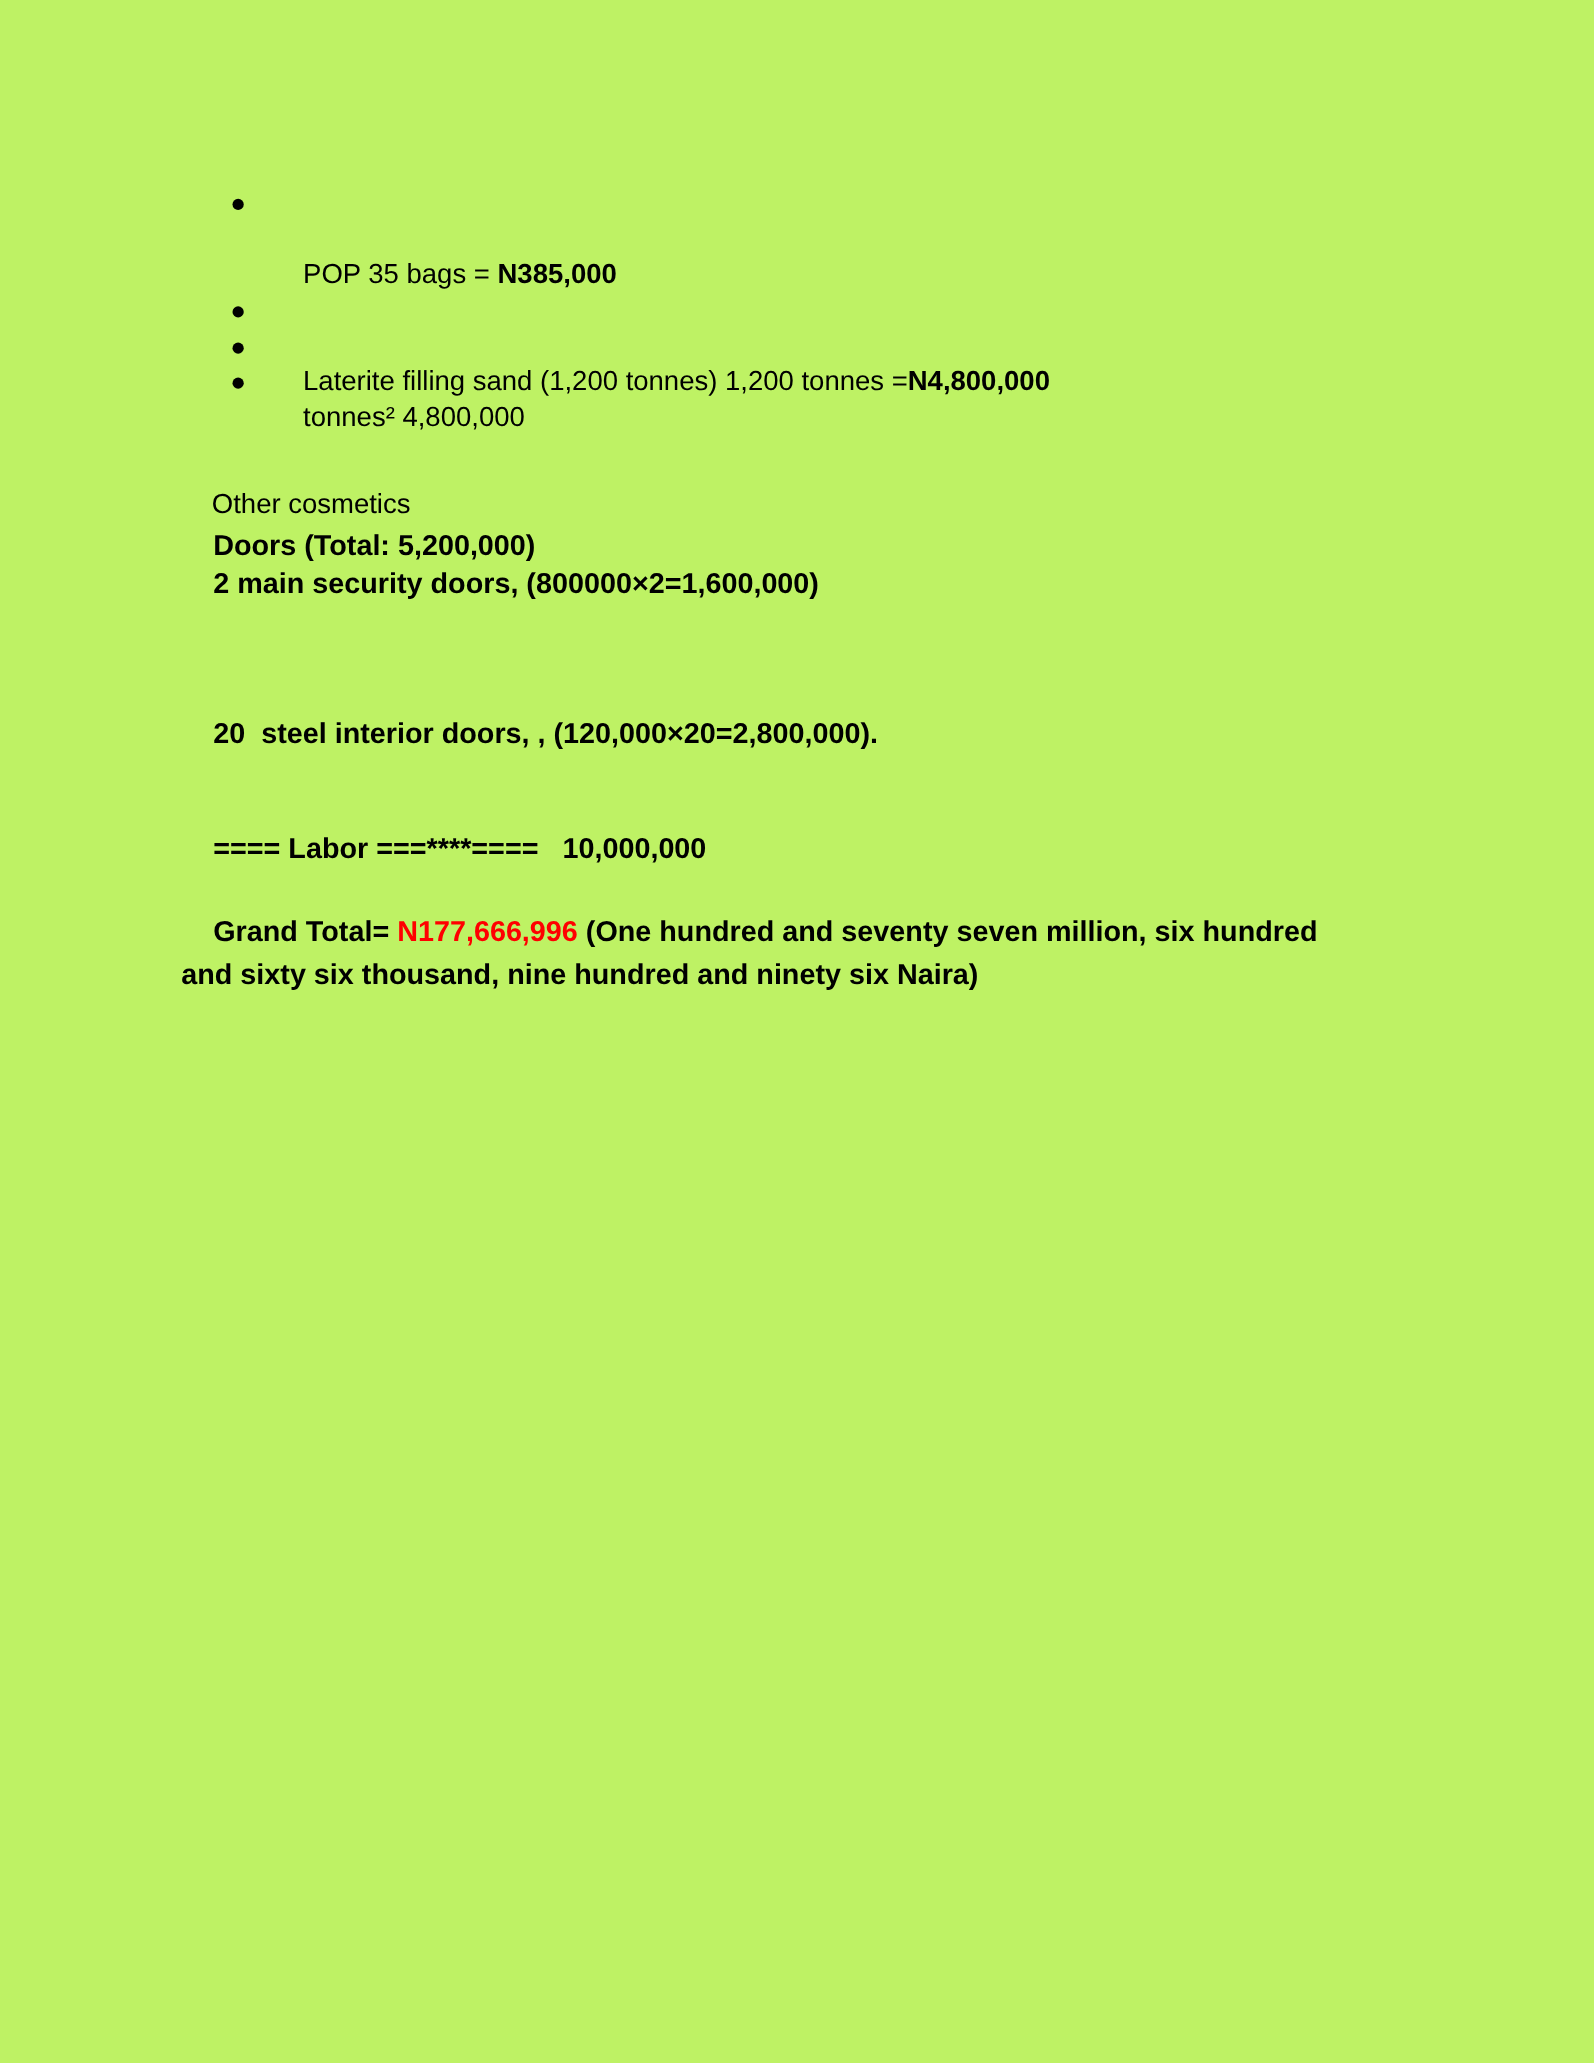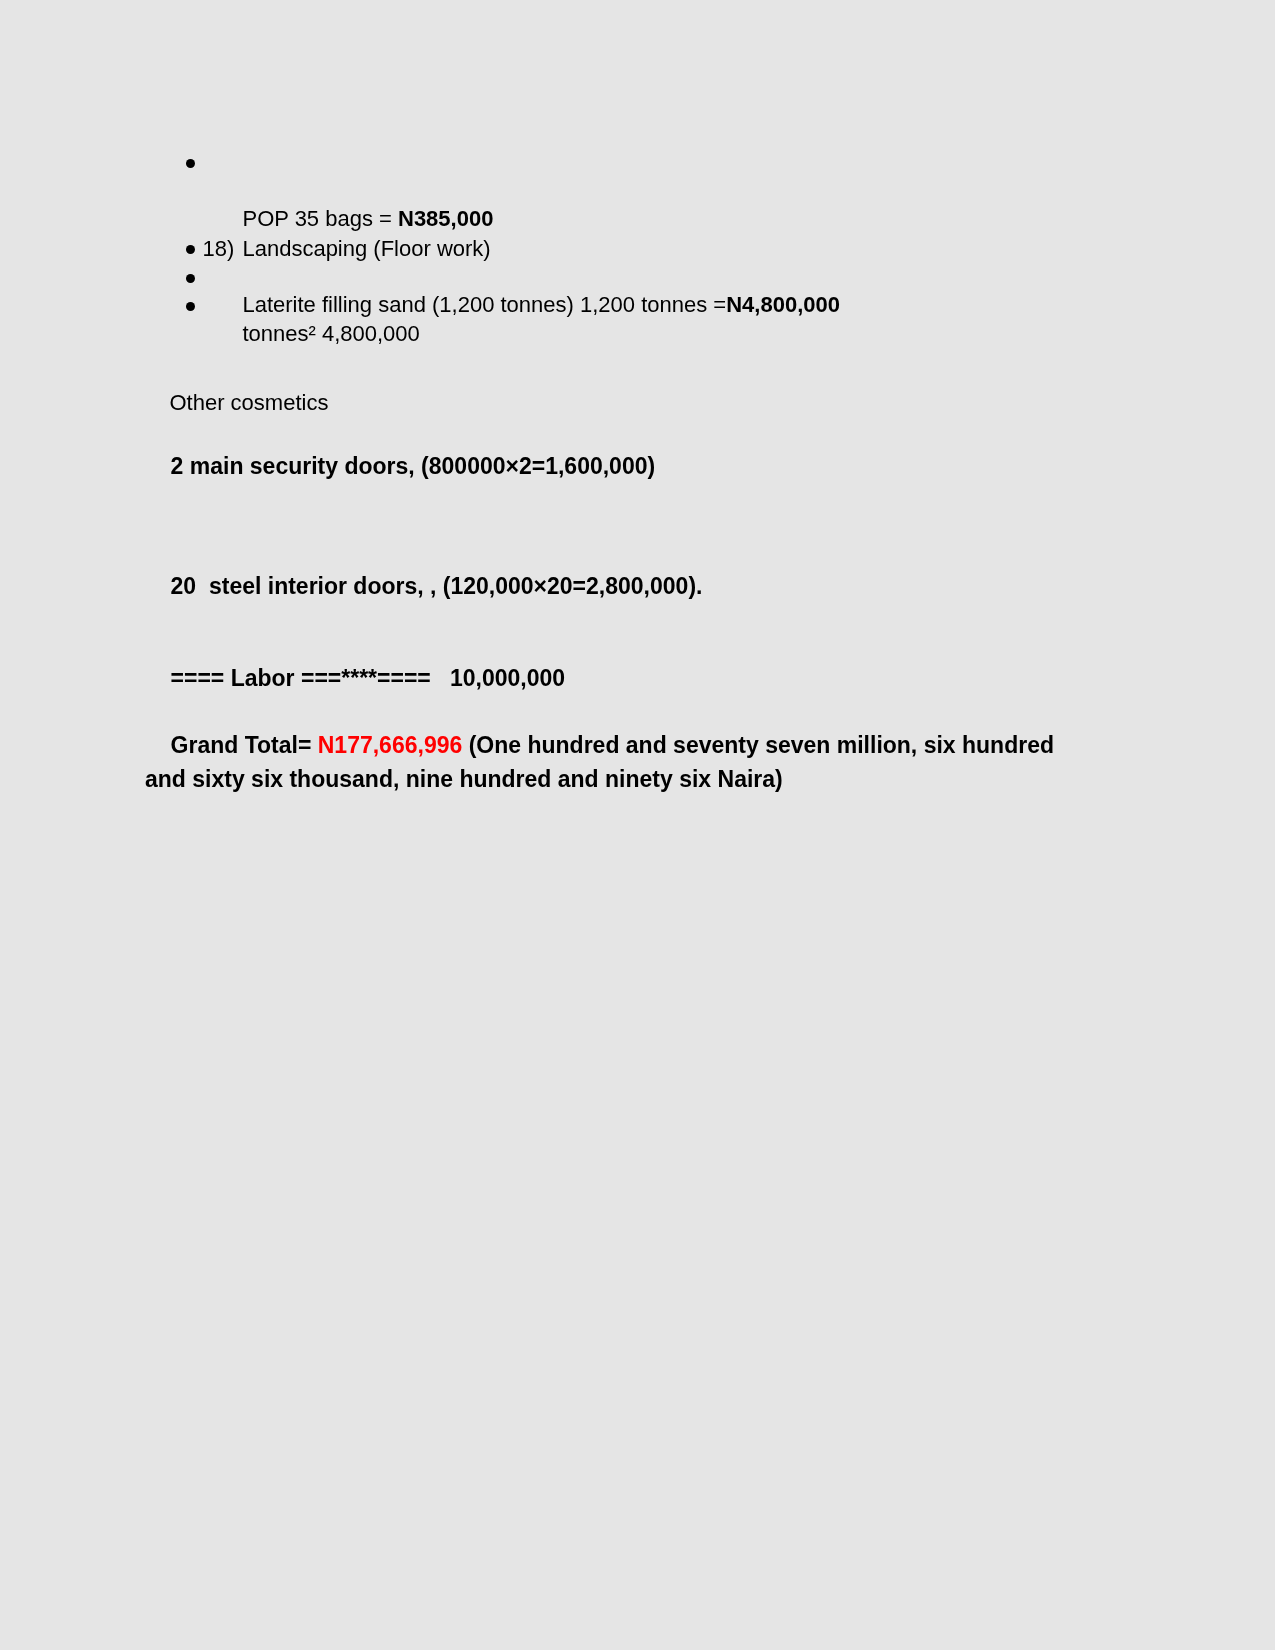--- a/index.html
+++ b/index.html
@@ -8,21 +8,21 @@
     width: 1275px;
     height: 1650px;
     position: relative;
     font-family: "Liberation Sans", "DejaVu Sans", sans-serif;
     color: #000000;
     overflow: hidden;
   }
   .page {
     position: absolute;
     inset: 0;
-    background: #e5e5e5;
+    background: #bef264;
     padding-left: 16px;
   }
   .line {
     position: absolute;
     left: 145px;
     font-size: 22px;
     line-height: 28px;
     white-space: pre-wrap;
     color: #000000;
   }
@@ -55,42 +55,42 @@
 </head>
 <body>
 
 <div class="page">
 
   <div class="line li" style="top:149px;">
     <span class="dot"></span>
     <span>POP 35 bags = </span><span class="bold">N385,000</span>
   </div>
 
-  <div class="line li" style="top:207px;">
-    <span class="num">18)</span><span>Landscaping (Floor work)</span>
-  </div>
 
   <div class="line li" style="top:235px;">
     <span class="dot"></span>
     <span>Laterite filling sand (1,200 tonnes) 1,200 tonnes =</span><span class="bold">N4,800,000</span>
   </div>
 
   <div class="line li" style="top:264px;">
     <span class="dot"></span>
     <span>tonnes² 4,800,000</span>
   </div>
 
   <div class="line li" style="top:292px;">
     <span class="dot"></span>
   </div>
 
   <div class="line" style="top:361px;">
     <span>Other cosmetics</span>
   </div>
 
+  <div class="line bold big" style="top:391px; line-height:30px;">
+    <span>Doors (Total: 5,200,000)</span>
+  </div>
 
   <div class="line bold big" style="top:421px; line-height:30px;">
     <span>2 main security doors, (800000×2=1,600,000)</span>
   </div>
 
 
   <div class="line bold big" style="top:541px; line-height:30px;">
     <span>20  steel interior doors, , (120,000×20=2,800,000).</span>
   </div>
 

